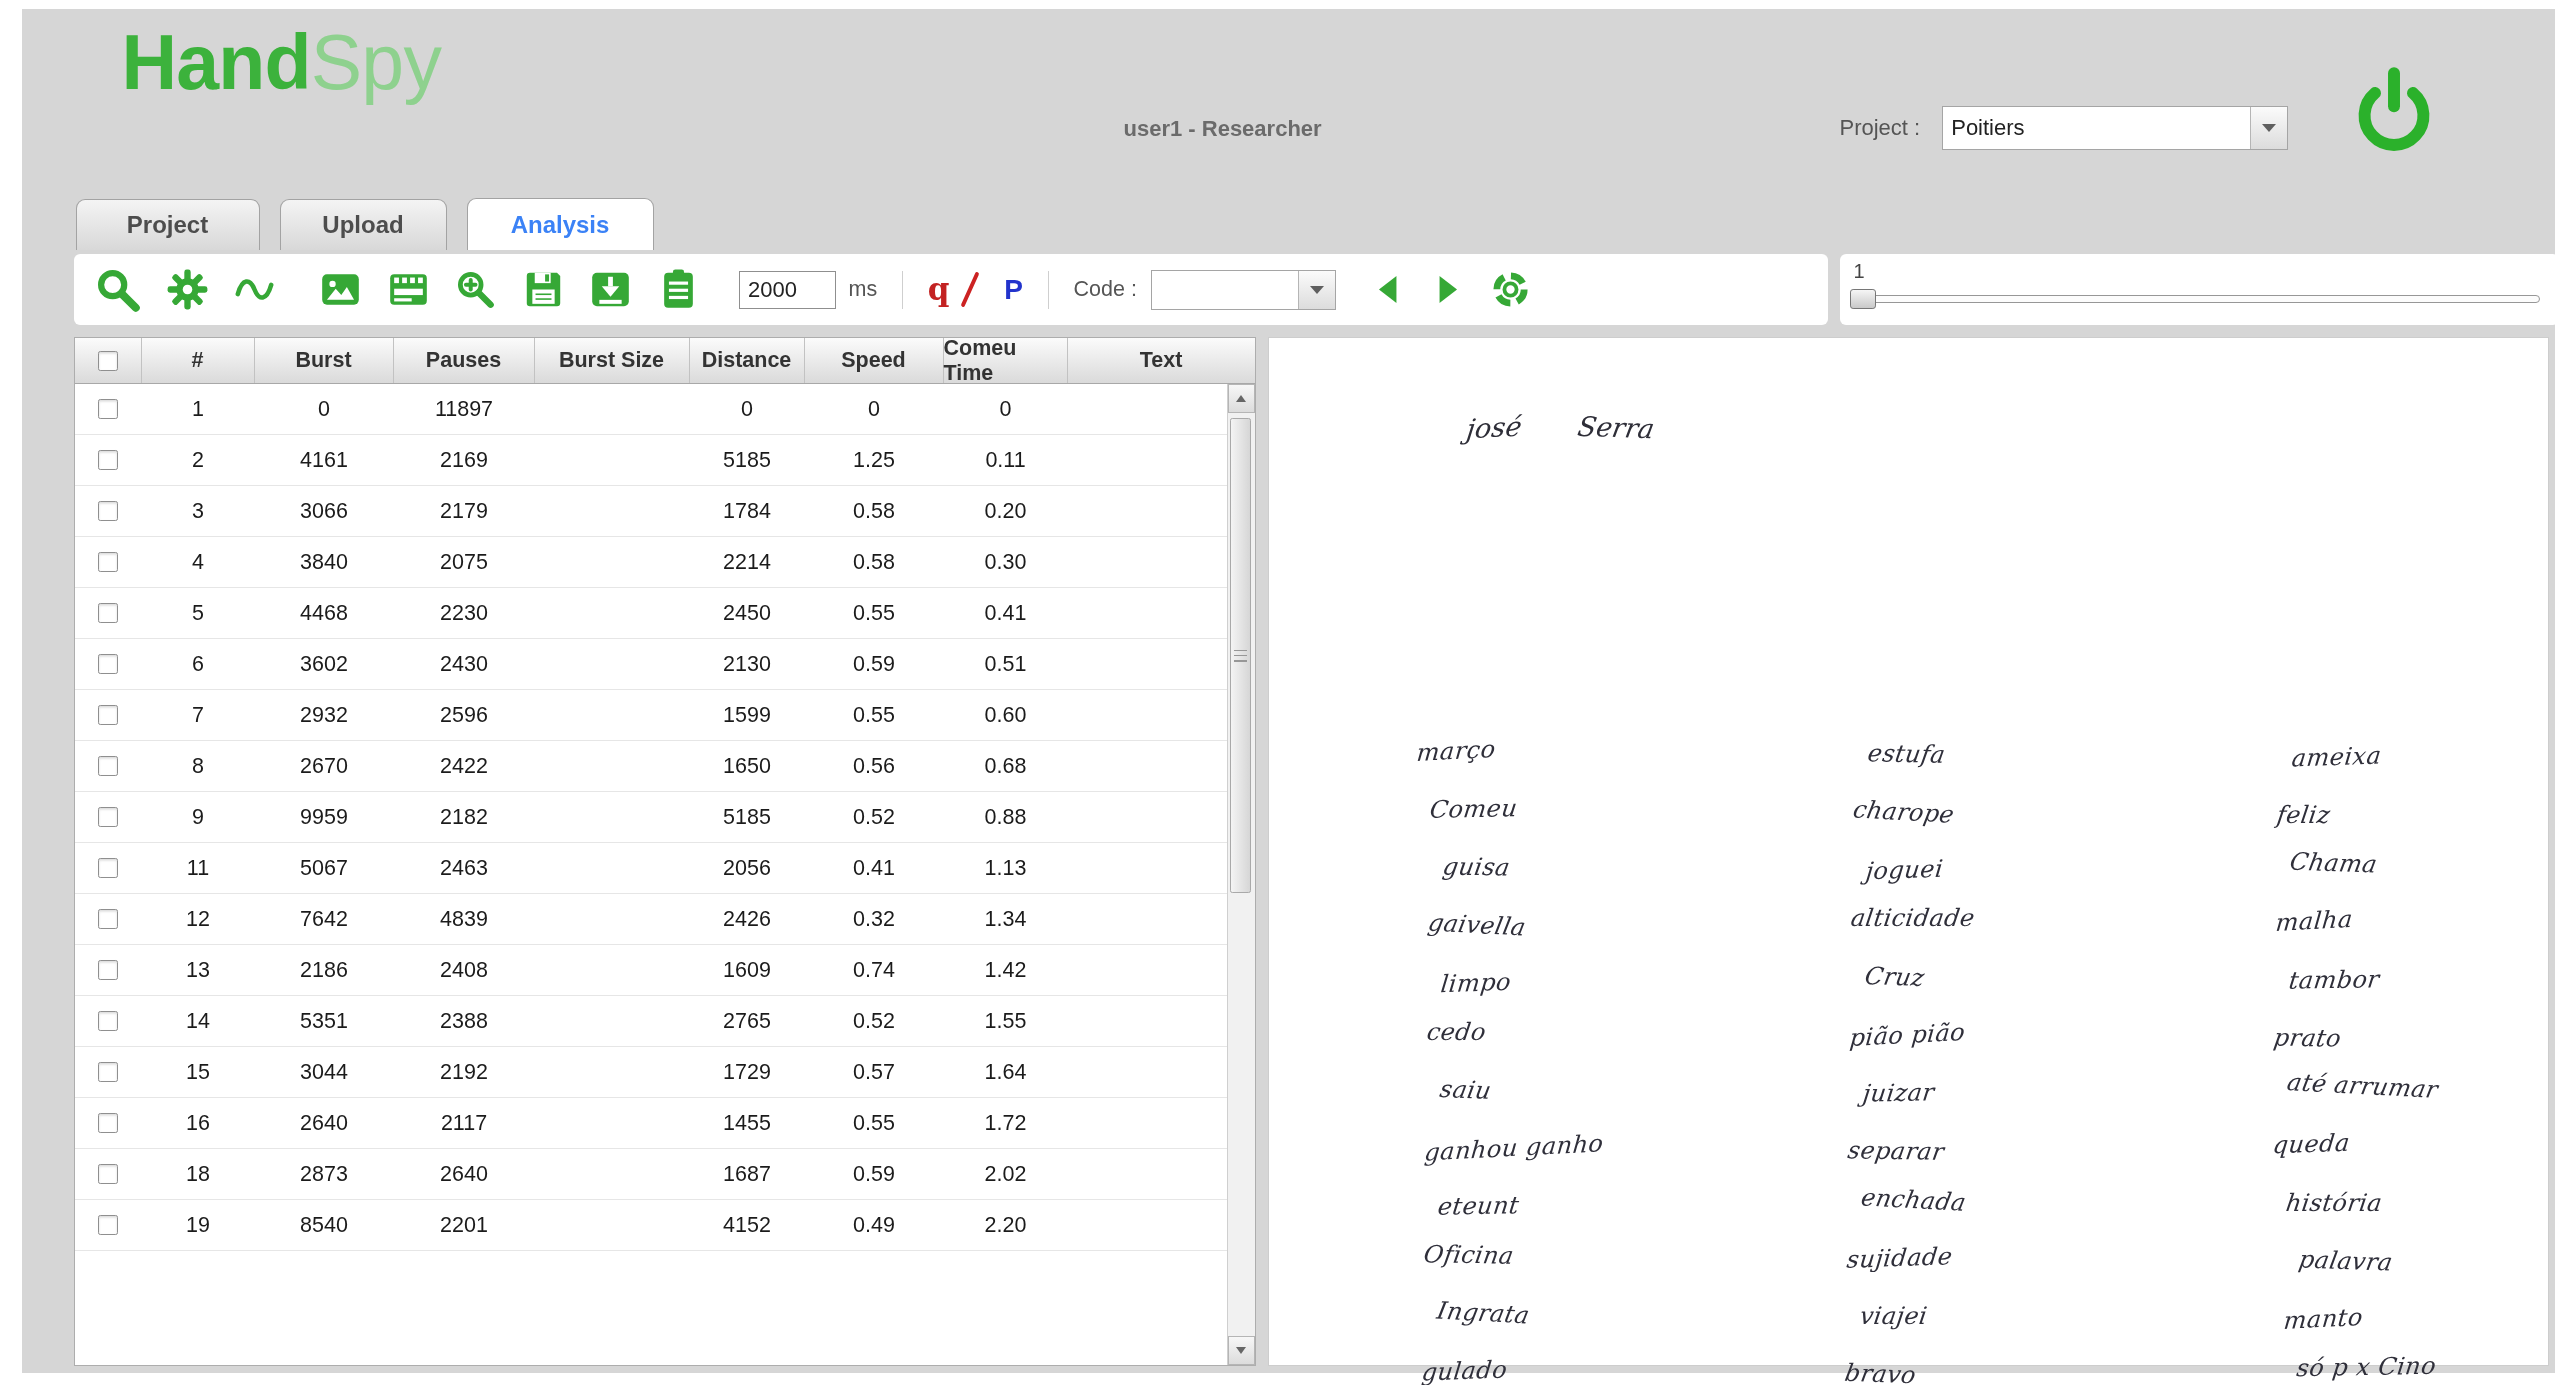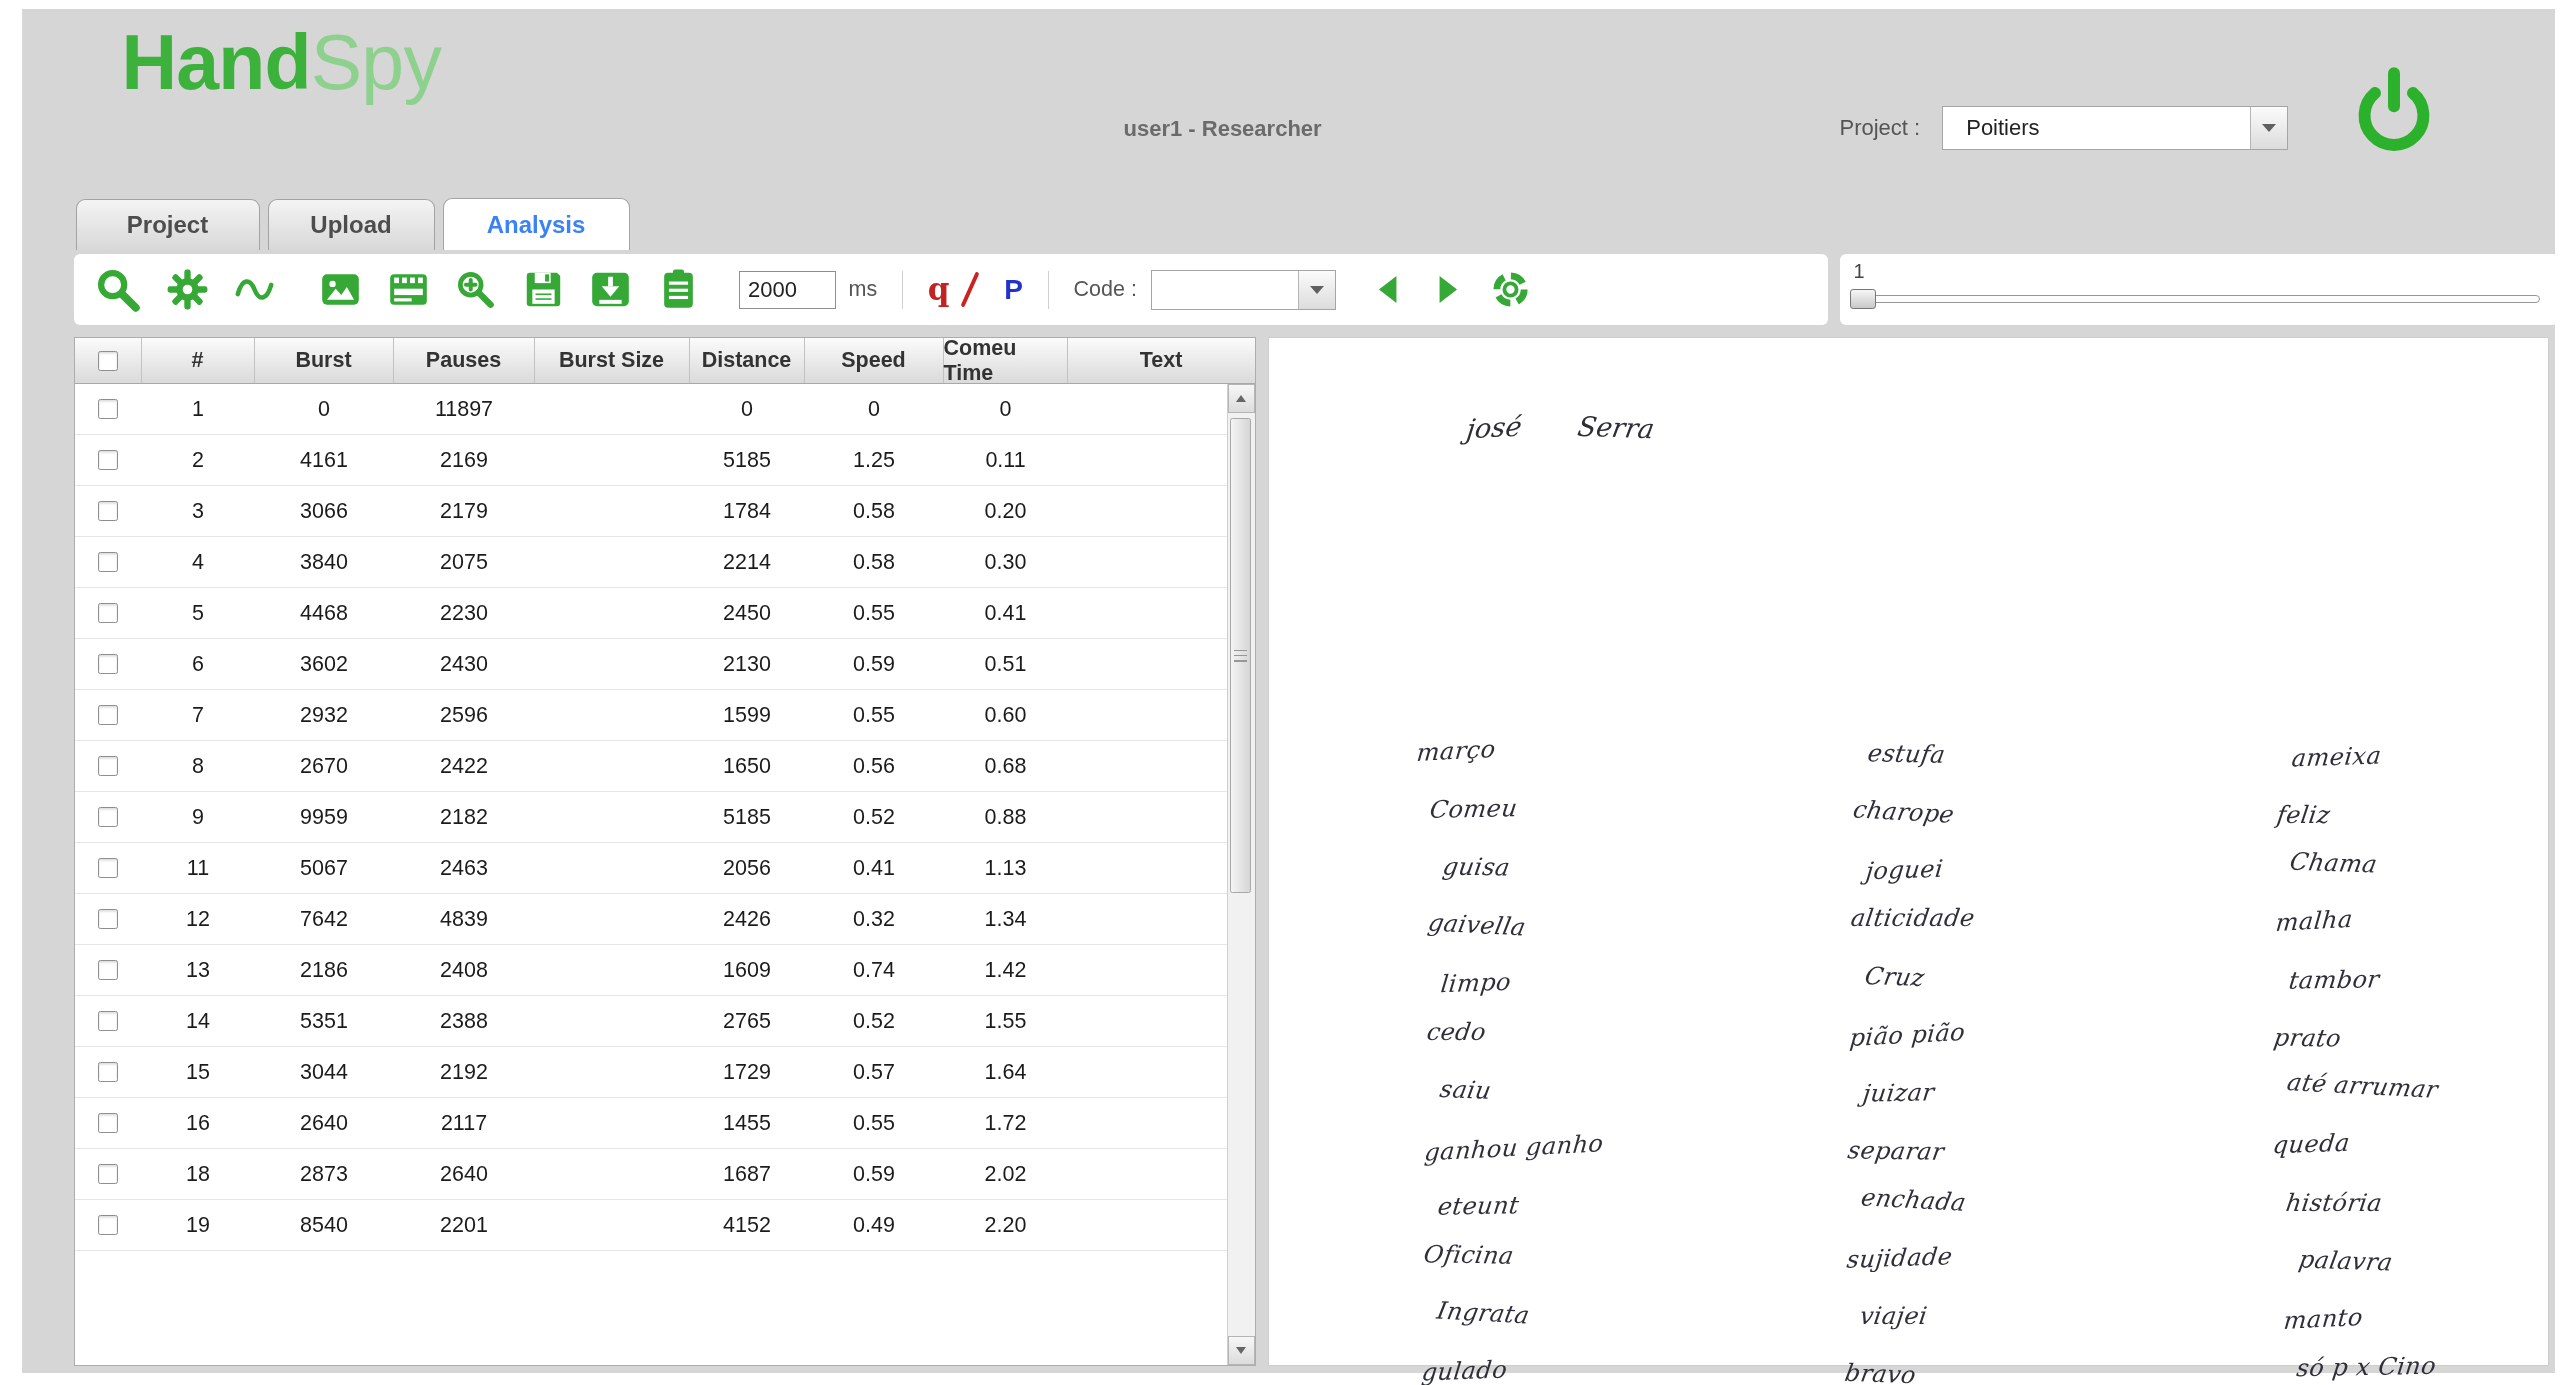--- a/index.html
+++ b/index.html
@@ -8,27 +8,27 @@
 
   
   .logo{position:absolute;left:100px;top:10.7px;font-size:77px;letter-spacing:-0.8px;line-height:1.1}
   .logo-hand{color:#3cb23c;font-weight:bold}
   .logo-spy{color:#8ed18e;font-weight:normal}
   .user-label{position:absolute;left:1102px;top:107px;font-size:22px;font-weight:bold;color:#6b6b6b}
   .project-box{position:absolute;left:1818px;top:97px;display:flex;align-items:center;gap:22px}
   .project-label{font-size:22px;color:#555}
   .select{background:#fff;border:0.8px solid #a5a5a5;display:flex;align-items:stretch;position:relative}
   .project-select{width:346px;height:44px}
-  .select-value{flex:1;display:flex;align-items:center;padding-left:23px;font-size:22px;color:#222;white-space:nowrap;overflow:hidden}
+  .select-value{flex:1;display:flex;align-items:center;padding-left:8px;font-size:22px;color:#222;white-space:nowrap;overflow:hidden}
   .select-btn{width:37px;border-left:0.8px solid #b5b5b5;background:linear-gradient(#fbfbfb,#dcdcdc);display:flex;align-items:center;justify-content:center;cursor:pointer}
   .caret-down{width:0;height:0;border-left:7px solid transparent;border-right:7px solid transparent;border-top:8.4px solid #5f5f5f}
   .power{position:absolute;left:2326px;top:55px;width:92px;height:92px;cursor:pointer}
 
   
-  .tabs{position:absolute;left:54px;top:189px;display:flex;gap:8px;height:52px;align-items:flex-end}
+  .tabs{position:absolute;left:54px;top:189px;display:flex;gap:20px;height:52px;align-items:flex-end}
   .tab{height:51px;display:flex;align-items:center;justify-content:center;font-size:24px;font-weight:bold;color:#4d4d4d;background:linear-gradient(#f4f4f4,#d8d8d8);border:0.8px solid #a3a3a3;border-bottom:none;border-radius:9.2px 9.2px 0 0;cursor:pointer}
   .tab:nth-child(1){width:184px}
   .tab:nth-child(2){width:167px}
   .tab.active{width:187px;background:#fff;color:#3b82f6;height:52px}
 
   
   .toolbar{position:absolute;left:52px;top:245px;width:1754px;height:71px;background:#fff;border-radius:6.1px;display:flex;align-items:center;padding:0 20px;gap:24.5px}
   .ticon{display:flex;align-items:center;justify-content:center;cursor:pointer;flex:none}
   .tsep{width:1.5px;height:38px;background:#cfcfcf;flex:none}
   .ms-input{width:97px;height:38px;border:0.8px solid #8f8f8f;font-size:22px;font-family:"Liberation Sans",sans-serif;padding:0 7.7px;color:#222;background:#fff}

